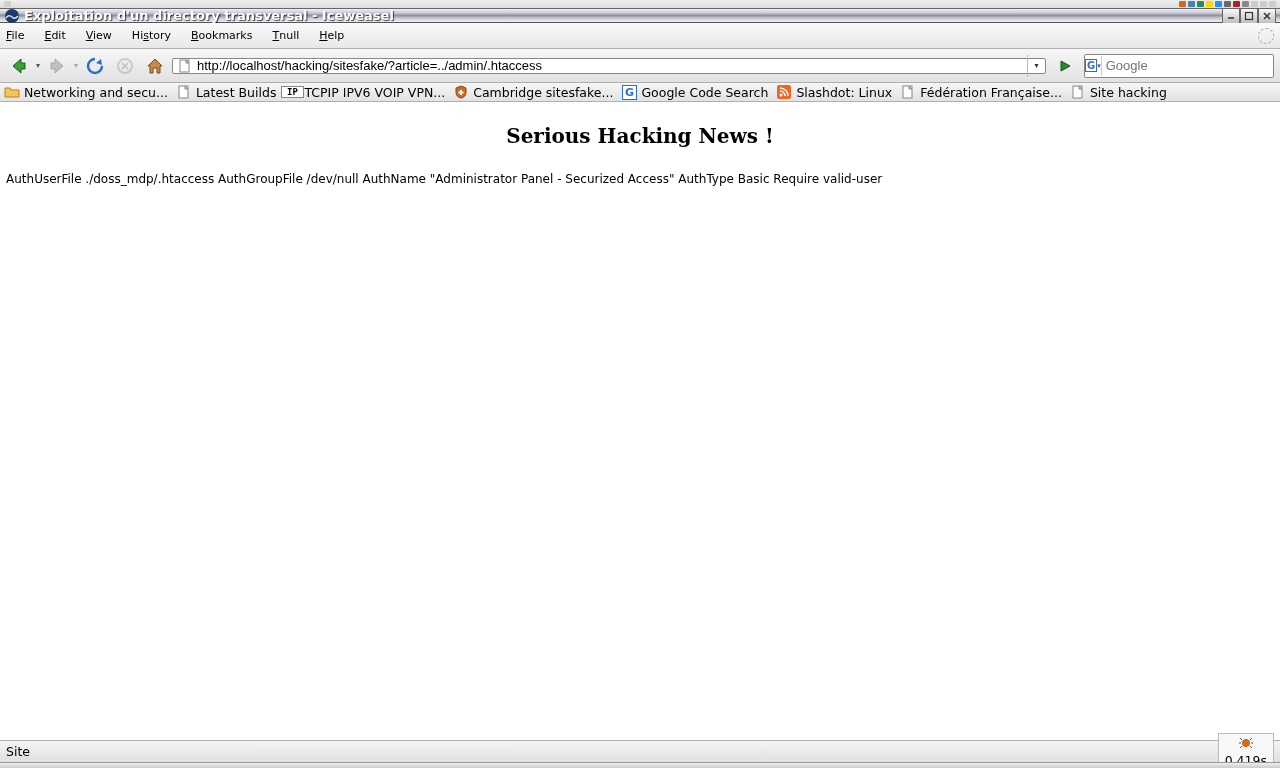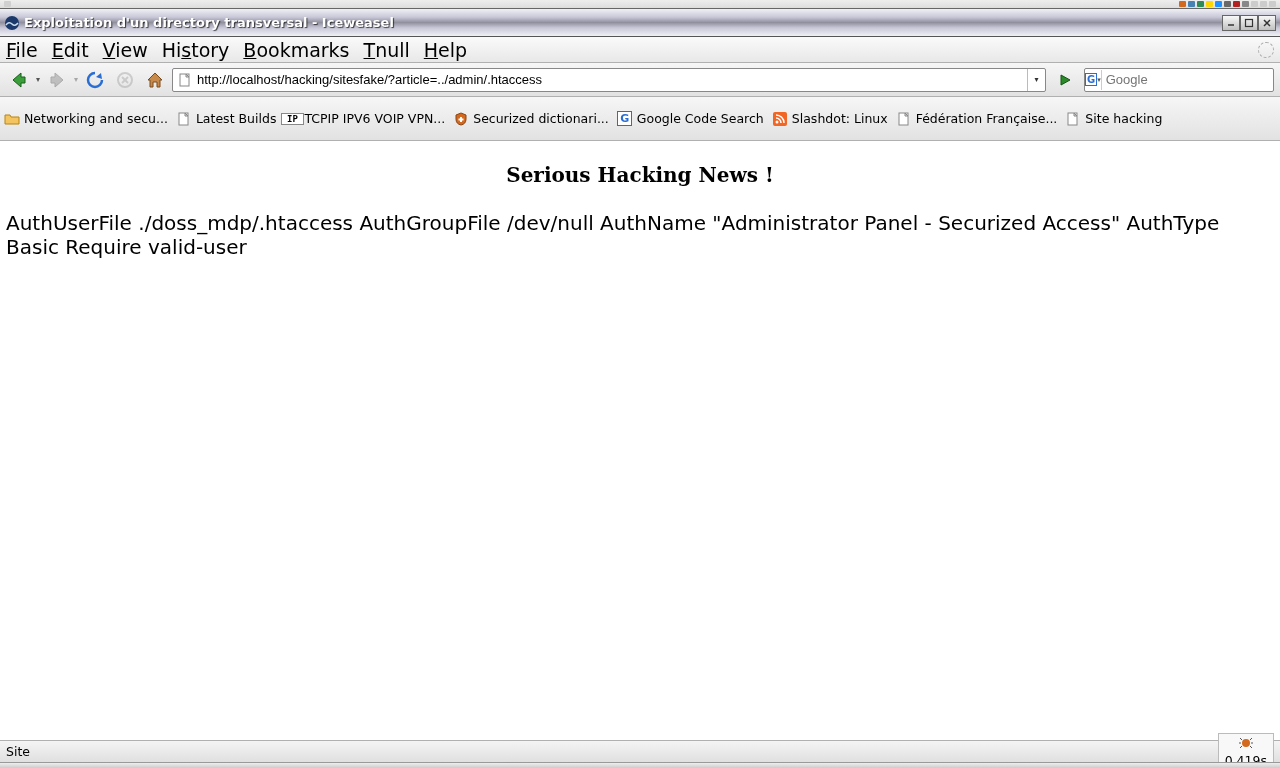--- a/index.html
+++ b/index.html
@@ -5,55 +5,55 @@
   * { box-sizing: border-box; margin: 0; padding: 0; }
   html, body { height: 100%; font-family: "DejaVu Sans", "Liberation Sans", sans-serif; font-size: 12px; }
   body { display: flex; flex-direction: column; background: #888; }
 
   
   .system-tray { height: 9px; background: linear-gradient(#eee,#ddd); border-bottom:1px solid #666; display:flex; justify-content:space-between; }
   .tray-icons { display:flex; gap:2px; padding:0 4px; }
   .tray-dot { width:7px; height:6px; border-radius:1px; margin-top:1px; }
 
   
-  .title-bar { height:28px; background: linear-gradient(#f0f0f5, #c8c8d8 30%, #90909e 50%, #c8c8d8 70%, #f0f0f5); display:flex; align-items:center; padding:0 4px; border-bottom:1px solid #555; }
+  .title-bar { height:14px; background: linear-gradient(#f0f0f5, #c8c8d8 30%, #90909e 50%, #c8c8d8 70%, #f0f0f5); display:flex; align-items:center; padding:0 4px; border-bottom:1px solid #555; }
   .title-bar .app-icon { width:16px; height:16px; margin-right:4px; display:flex; align-items:center; justify-content:center; }
   .title-bar .title { color:#fff; font-weight:bold; font-size:13px; text-shadow:1px 1px 1px rgba(0,0,0,0.7); flex:1; }
   .title-bar .window-controls { display:flex; gap:0px; }
   .win-btn { width:18px; height:16px; background:linear-gradient(#f8f8f8,#c0c0c0); border:1px solid #666; display:flex; align-items:center; justify-content:center; font-size:9px; color:#333; }
 
   
-  .menu-bar { height:26px; background:linear-gradient(#fafafa,#e8e8e8); border-bottom:1px solid #b0b0b0; display:flex; align-items:center; padding:0 6px; gap:14px; font-size:19px; }
+  .menu-bar { height:26px; background:linear-gradient(#fafafa,#e8e8e8); border-bottom:1px solid #b0b0b0; display:flex; align-items:center; padding:0 6px; gap:20px; font-size:11px; }
   .menu-item { cursor:default; }
   .menu-item .ul { text-decoration:underline; }
   .menu-spacer { flex:1; }
   .throbber { width:16px; height:16px; border:1px dashed #aaa; border-radius:50%; }
 
   
   .nav-toolbar { height:34px; background:linear-gradient(#f6f6f6,#e2e2e2); border-bottom:1px solid #b0b0b0; display:flex; align-items:center; padding:0 6px; gap:4px; }
   .nav-btn { width:26px; height:26px; display:flex; align-items:center; justify-content:center; position:relative; }
   .dropdown-tick { font-size:8px; color:#555; }
-  .url-bar { flex:1; display:flex; align-items:center; background:#fff; border:1px solid #888; height:24px; border-radius:2px; }
+  .url-bar { flex:1; display:flex; align-items:center; background:#fff; border:1px solid #888; height:16px; border-radius:2px; }
   .url-bar .page-icon { width:16px; height:16px; margin:0 4px; display:flex; align-items:center; justify-content:center; }
   .url-bar input { flex:1; border:none; outline:none; font-size:13px; background:transparent; }
   .url-dropdown { width:18px; height:22px; border-left:1px solid #bbb; display:flex; align-items:center; justify-content:center; font-size:8px; color:#333; }
   .go-btn { width:22px; height:22px; display:flex; align-items:center; justify-content:center; margin:0 4px; }
   .search-box { width:190px; display:flex; align-items:center; background:#fff; border:1px solid #888; height:24px; border-radius:2px; }
   .search-box .engine-icon { width:22px; height:20px; border-right:1px solid #ccc; display:flex; align-items:center; justify-content:center; font-size:10px; font-weight:bold; }
   .search-box input { flex:1; border:none; outline:none; font-size:13px; color:#888; padding:0 4px; background:transparent; }
 
   
-  .bookmarks-bar { height:44px; background:linear-gradient(#f6f6f6,#e2e2e2); border-bottom:1px solid #b0b0b0; display:flex; align-items:center; padding:0 4px; gap:8px; font-size:12.5px; overflow:hidden; white-space:nowrap; }
+  .bookmarks-bar { height:19px; background:linear-gradient(#f6f6f6,#e2e2e2); border-bottom:1px solid #b0b0b0; display:flex; align-items:center; padding:0 4px; gap:8px; font-size:12.5px; overflow:hidden; white-space:nowrap; }
   .bookmark { display:flex; align-items:center; gap:4px; cursor:default; }
   .bm-icon { width:16px; height:16px; display:flex; align-items:center; justify-content:center; flex-shrink:0; }
 
   
   .content { flex:1; background:#fff; overflow:auto; padding:14px 6px; }
   .content h1 { font-family: Georgia, "DejaVu Serif", serif; font-size:20px; font-weight:bold; text-align:center; margin:8px 0 24px 0; }
-  .content .body-text { font-family: "DejaVu Sans", sans-serif; font-size:20px; }
+  .content .body-text { font-family: "DejaVu Sans", sans-serif; font-size:12px; }
 
   
   .status-bar { height:22px; background:linear-gradient(#f4f4f4,#e0e0e0); border-top:1px solid #b0b0b0; display:flex; align-items:center; padding:0 6px; font-size:12.5px; }
   .status-text { flex:1; }
   .status-right { display:flex; align-items:center; gap:4px; border:1px solid #bbb; padding:1px 6px; background:#f8f8f8;flex-direction:column; }
   .bug-icon { width:14px; height:14px; }
 
   
   .os-taskbar { height:6px; background:linear-gradient(#eee,#ccc); border-top:1px solid #999; }
 
@@ -205,21 +205,21 @@
       <span>TCPIP IPV6 VOIP VPN...</span>
     </div>
     <div class="bookmark">
       <span class="bm-icon">
         <svg width="14" height="14" viewBox="0 0 14 14">
           <path d="M7 1 L12 3 L12 7 Q12 12 7 13 Q2 12 2 7 L2 3 Z" fill="#d2691e" stroke="#8b4513"></path>
           <rect x="6" y="5" width="2" height="5" fill="#fff"></rect>
           <rect x="4.5" y="6.5" width="5" height="2" fill="#fff"></rect>
         </svg>
       </span>
-      <span>Securized dictionari...</span>
+      <span>Cambridge sitesfake...</span>
     </div>
     <div class="bookmark">
       <span class="bm-icon">
         <span style="border:1.5px solid #2a6ed4;color:#2a6ed4;font-weight:bold;font-size:11px;padding:0 2px;background:#fff;">G</span>
       </span>
       <span>Google Code Search</span>
     </div>
     <div class="bookmark">
       <span class="bm-icon">
         <svg width="14" height="14" viewBox="0 0 14 14">

